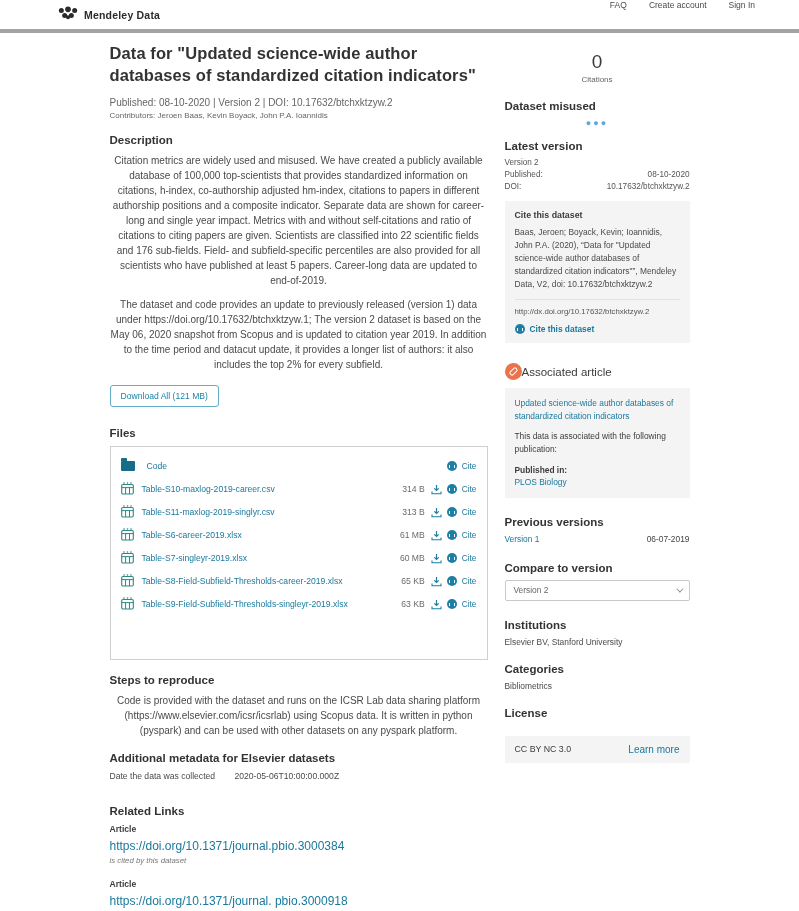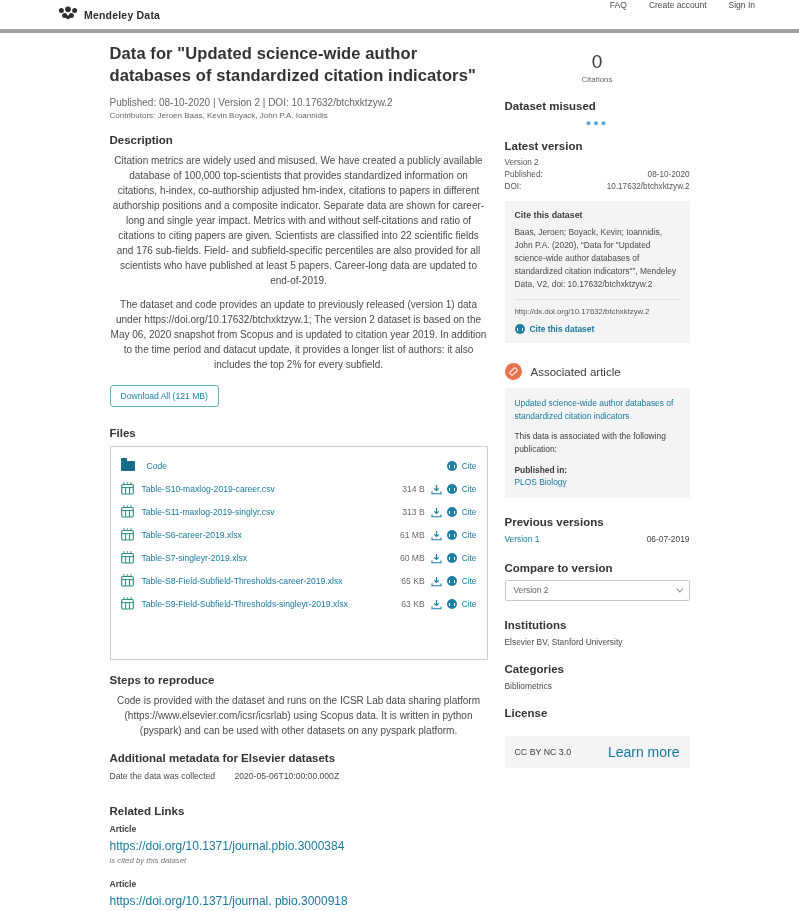--- a/index.html
+++ b/index.html
@@ -55,33 +55,33 @@
   .cit-num { font-size:19px; color:#3c3c3c; }
   .cit-lab { font-size:8px; color:#666; margin-top:2px; }
   h3.side { font-size:11.5px; font-weight:bold; color:#333; margin:12px 0 6px; }
   .dots { text-align:center; color:#57a8d8; font-size:9px; letter-spacing:2px; margin:6px 0 2px; }
   .lv-row { display:flex; justify-content:space-between; font-size:8.2px; color:#555; margin-bottom:3px; }
   .gbox { background:#f4f4f4; padding:9px 10px; margin-top:10px; }
   .gbox-h { font-size:8.8px; font-weight:bold; color:#3c3c3c; margin-bottom:6px; }
   .gbox-t { font-size:8.4px; line-height:1.55; color:#4a4a4a; }
   .gbox-url { font-size:7.8px; color:#555; margin:8px 0 8px; border-top:1px solid #e2e2e2; padding-top:7px; word-break:break-all; }
   .cite-ds-link { display:flex; align-items:center; gap:5px; font-size:8.4px; font-weight:bold; }
-  .assoc-h { display:flex; align-items:center; gap:9px; font-size:11.5px; color:#3c3c3c; margin:20px 0 8px; }
+  .assoc-h { display:flex; align-items:center; font-size:11.5px; color:#3c3c3c; margin:20px 0 8px; }
   .clip-circle { width:17px; height:17px; border-radius:50%; background:#e8734d; display:inline-flex; align-items:center; justify-content:center; flex:none; }
   .clip-circle::before { content:""; width:7px; height:3px; border:1px solid #fff; border-radius:2px; transform:rotate(-45deg); }
   .assoc-box { background:#f4f4f4; padding:9px 10px; font-size:8.4px; line-height:1.5; }
   .assoc-box .blk { margin-bottom:8px; }
   .pv-row { display:flex; justify-content:space-between; font-size:8.4px; margin-top:4px; }
   .pv-date { color:#444; }
   .sel { border:1px solid #c9c9c9; border-radius:2px; height:21px; display:flex; align-items:center; justify-content:space-between; padding:0 8px; font-size:8.4px; color:#666; cursor:pointer; background:#fff; }
   .chev { width:5px; height:5px; border-right:1px solid #888; border-bottom:1px solid #888; transform:rotate(45deg) translateY(-2px); }
   .side-val { font-size:8.4px; color:#4a4a4a; }
   .lic-box { background:#f4f4f4; display:flex; justify-content:space-between; align-items:center; padding:8px 10px; margin-top:17px; }
   .lic-name { font-size:8.8px; color:#3c3c3c; }
-  .lic-more { font-size:14px;text-align:right; }
+  .lic-more { font-size:10px;text-align:right; }
 </style>
 </head>
 <body>
 
 <div class="page">
 
   <header class="hdr">
     <div class="logo">
       <span>
         <svg width="20" height="14" viewBox="0 0 24 16">

